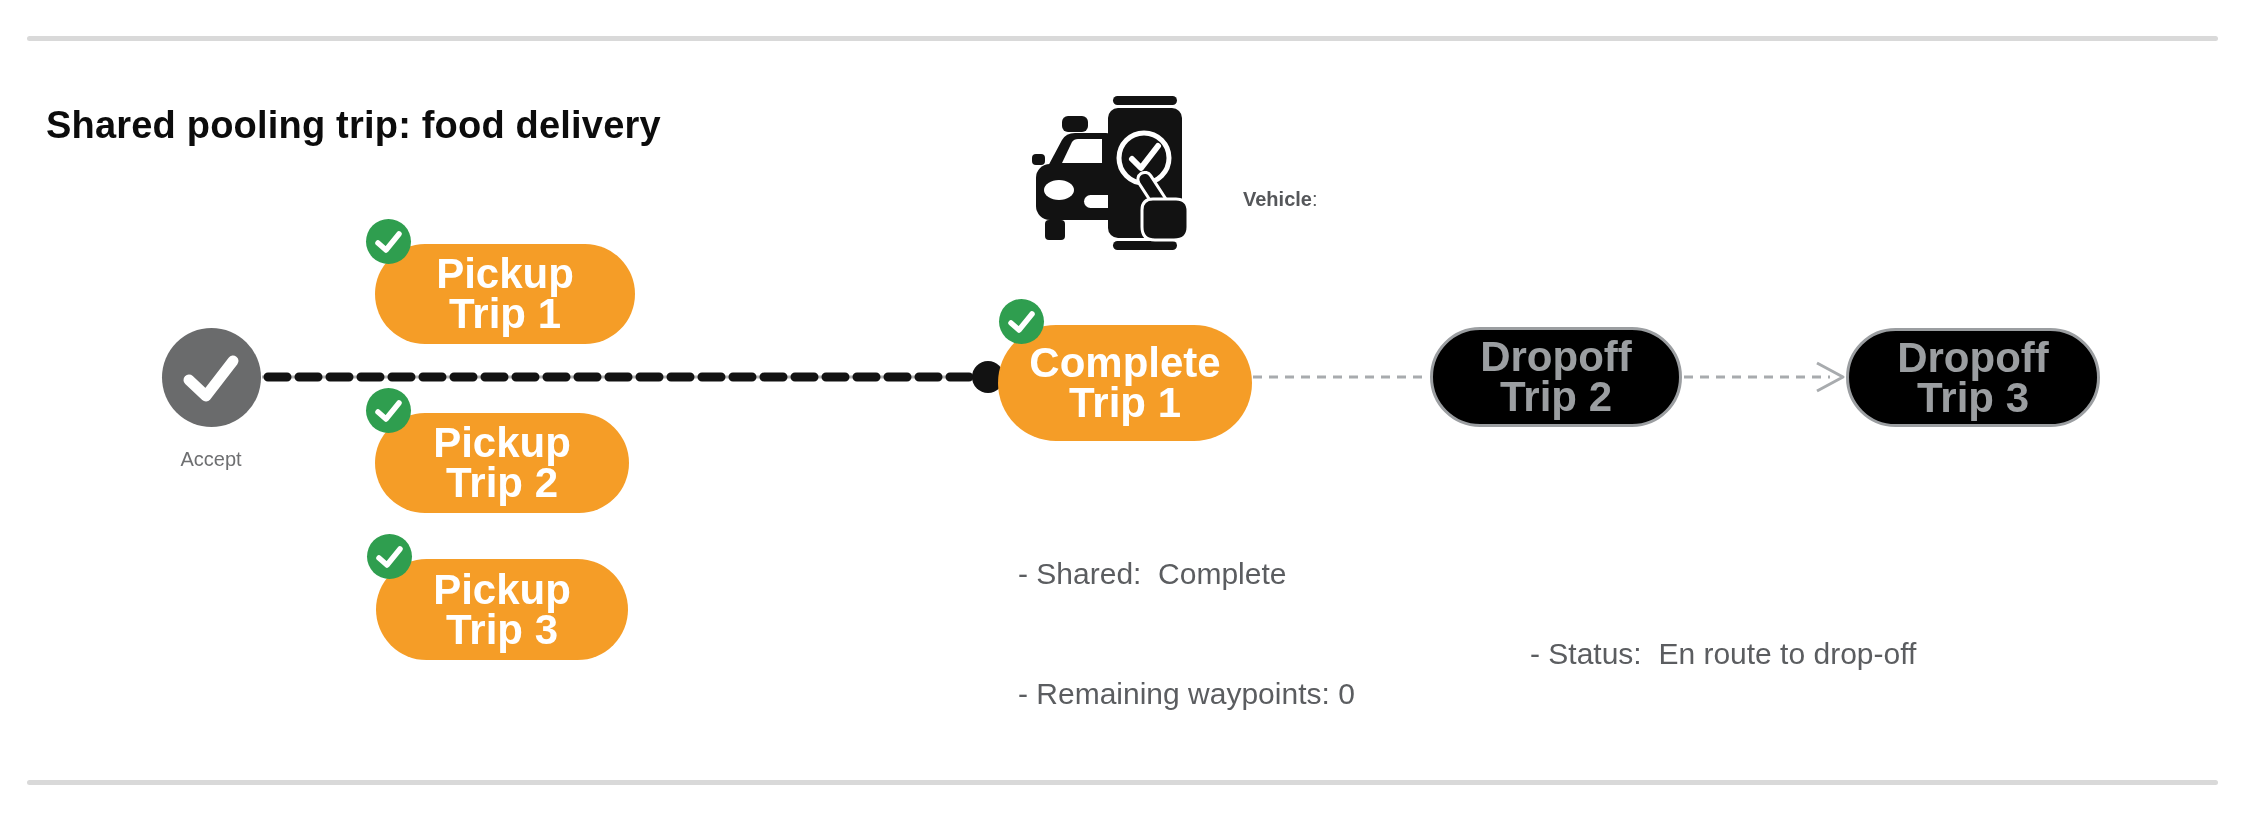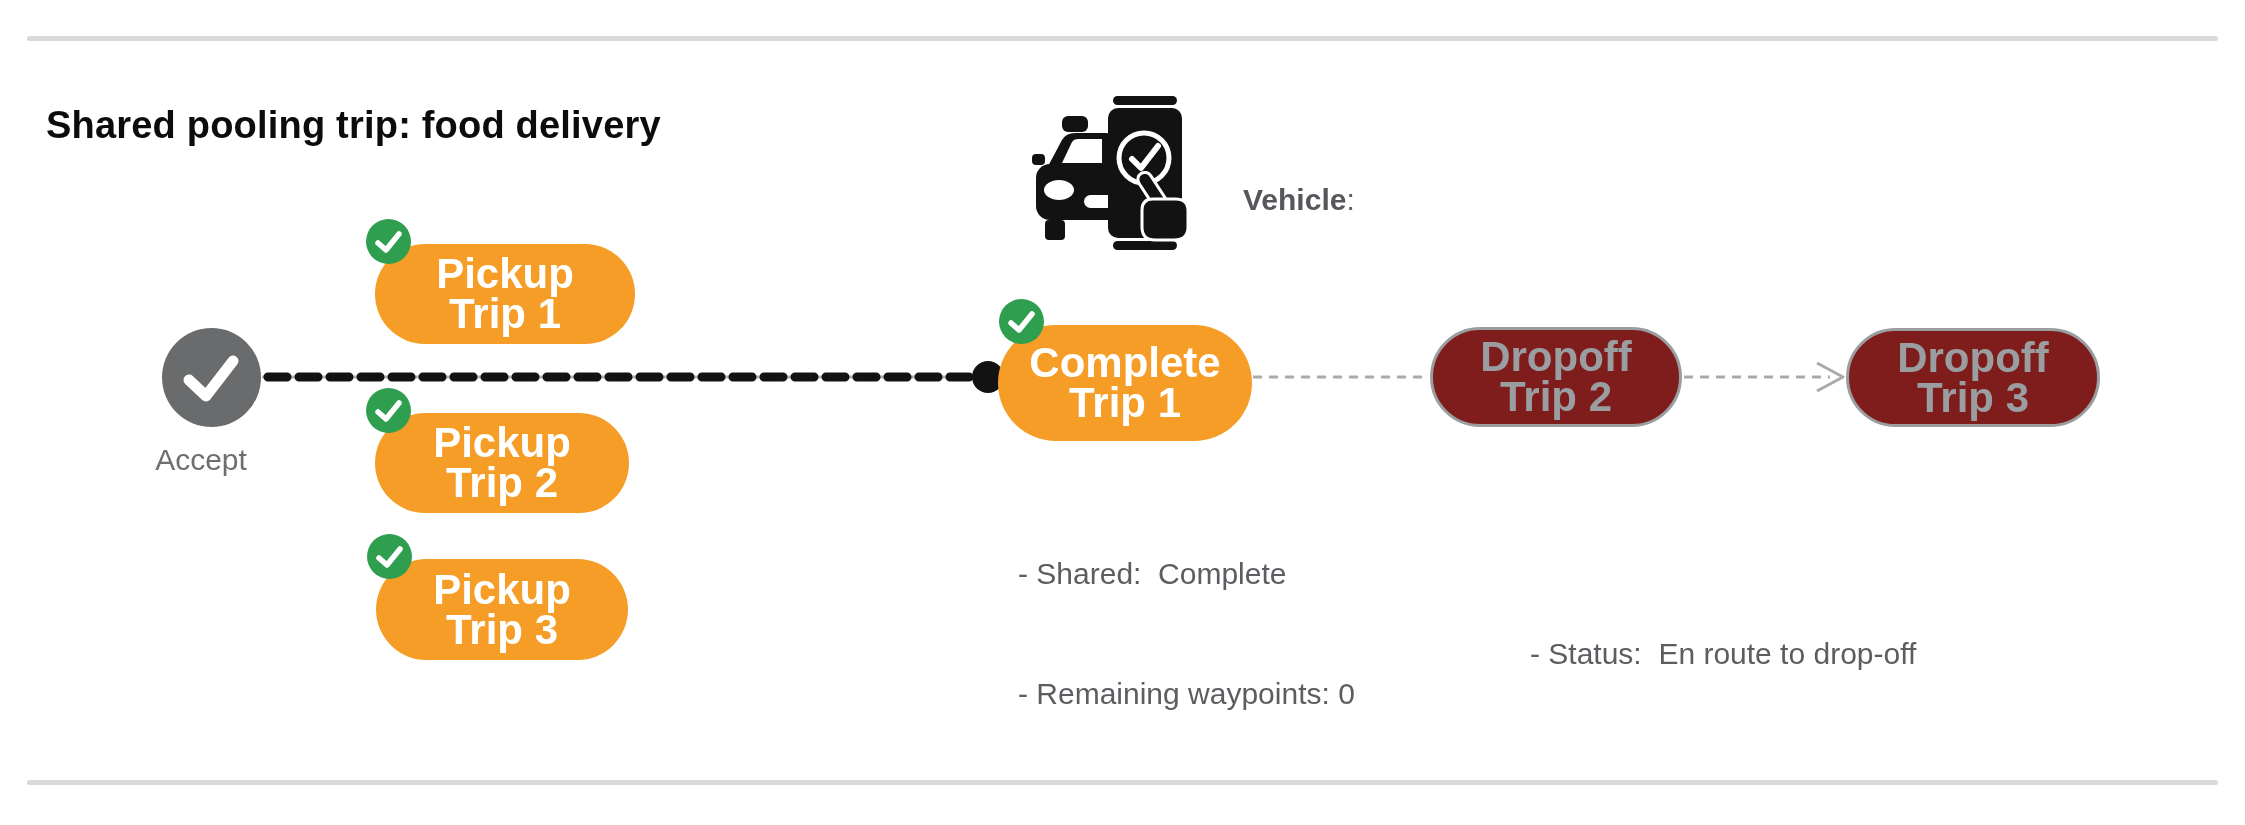--- a/index.html
+++ b/index.html
@@ -12,35 +12,35 @@
   .rule.top{top:36px;}
   .rule.bottom{top:780px;}
 
   .page-title{
     position:absolute;left:46px;top:60px;
     font-size:38px;font-weight:bold;color:#0c0c0c;letter-spacing:.2px;margin-top:44px;
   }
 
   
   .vehicle-icon{position:absolute;left:1032px;top:96px;width:156px;height:154px;}
-  .vehicle-info{position:absolute;left:1243px;top:102px;font-size:30px;line-height:39px;color:#5b5d60;white-space:pre;text-align:right;}
+  .vehicle-info{position:absolute;left:1243px;top:102px;font-size:20px;line-height:39px;color:#5b5d60;white-space:pre;text-align:right;}
   .vehicle-info b{color:#55575a;}
 
   
   .accept-node{position:absolute;left:162px;top:328px;width:99px;height:99px;border-radius:50%;background:#6a6b6c;}
-  .accept-label{position:absolute;left:76px;top:440px;width:250px;text-align:center;font-size:30px;line-height:39px;color:#6e6f71;}
+  .accept-label{position:absolute;left:86px;top:440px;width:250px;text-align:center;font-size:20px;line-height:39px;color:#6e6f71;}
 
   
   .pill{
     position:absolute;box-sizing:border-box;border-radius:60px;
     display:flex;flex-direction:column;align-items:center;justify-content:center;
     text-align:center;font-weight:bold;font-size:42px;line-height:40px;
   }
   .pill.orange{background:#F59D27;color:#ffffff;}
-  .pill.ghost{background:#7f1d1d;border:3px solid #9B9EA1;color:#9B9EA1;}
+  .pill.ghost{background:#000000;border:3px solid #9B9EA1;color:#9B9EA1;}
 
   .badge{
     position:absolute;left:-9px;top:-25px;width:45px;height:45px;border-radius:50%;
     background:#2F9E4F;display:flex;align-items:center;justify-content:center;
   }
   .pill-complete .badge{left:1px;top:-26px;}
 
   
   .tripinfo{position:absolute;font-size:30px;line-height:40px;color:#5B5D60;white-space:pre;}
   .tripinfo b{color:#525457;}

